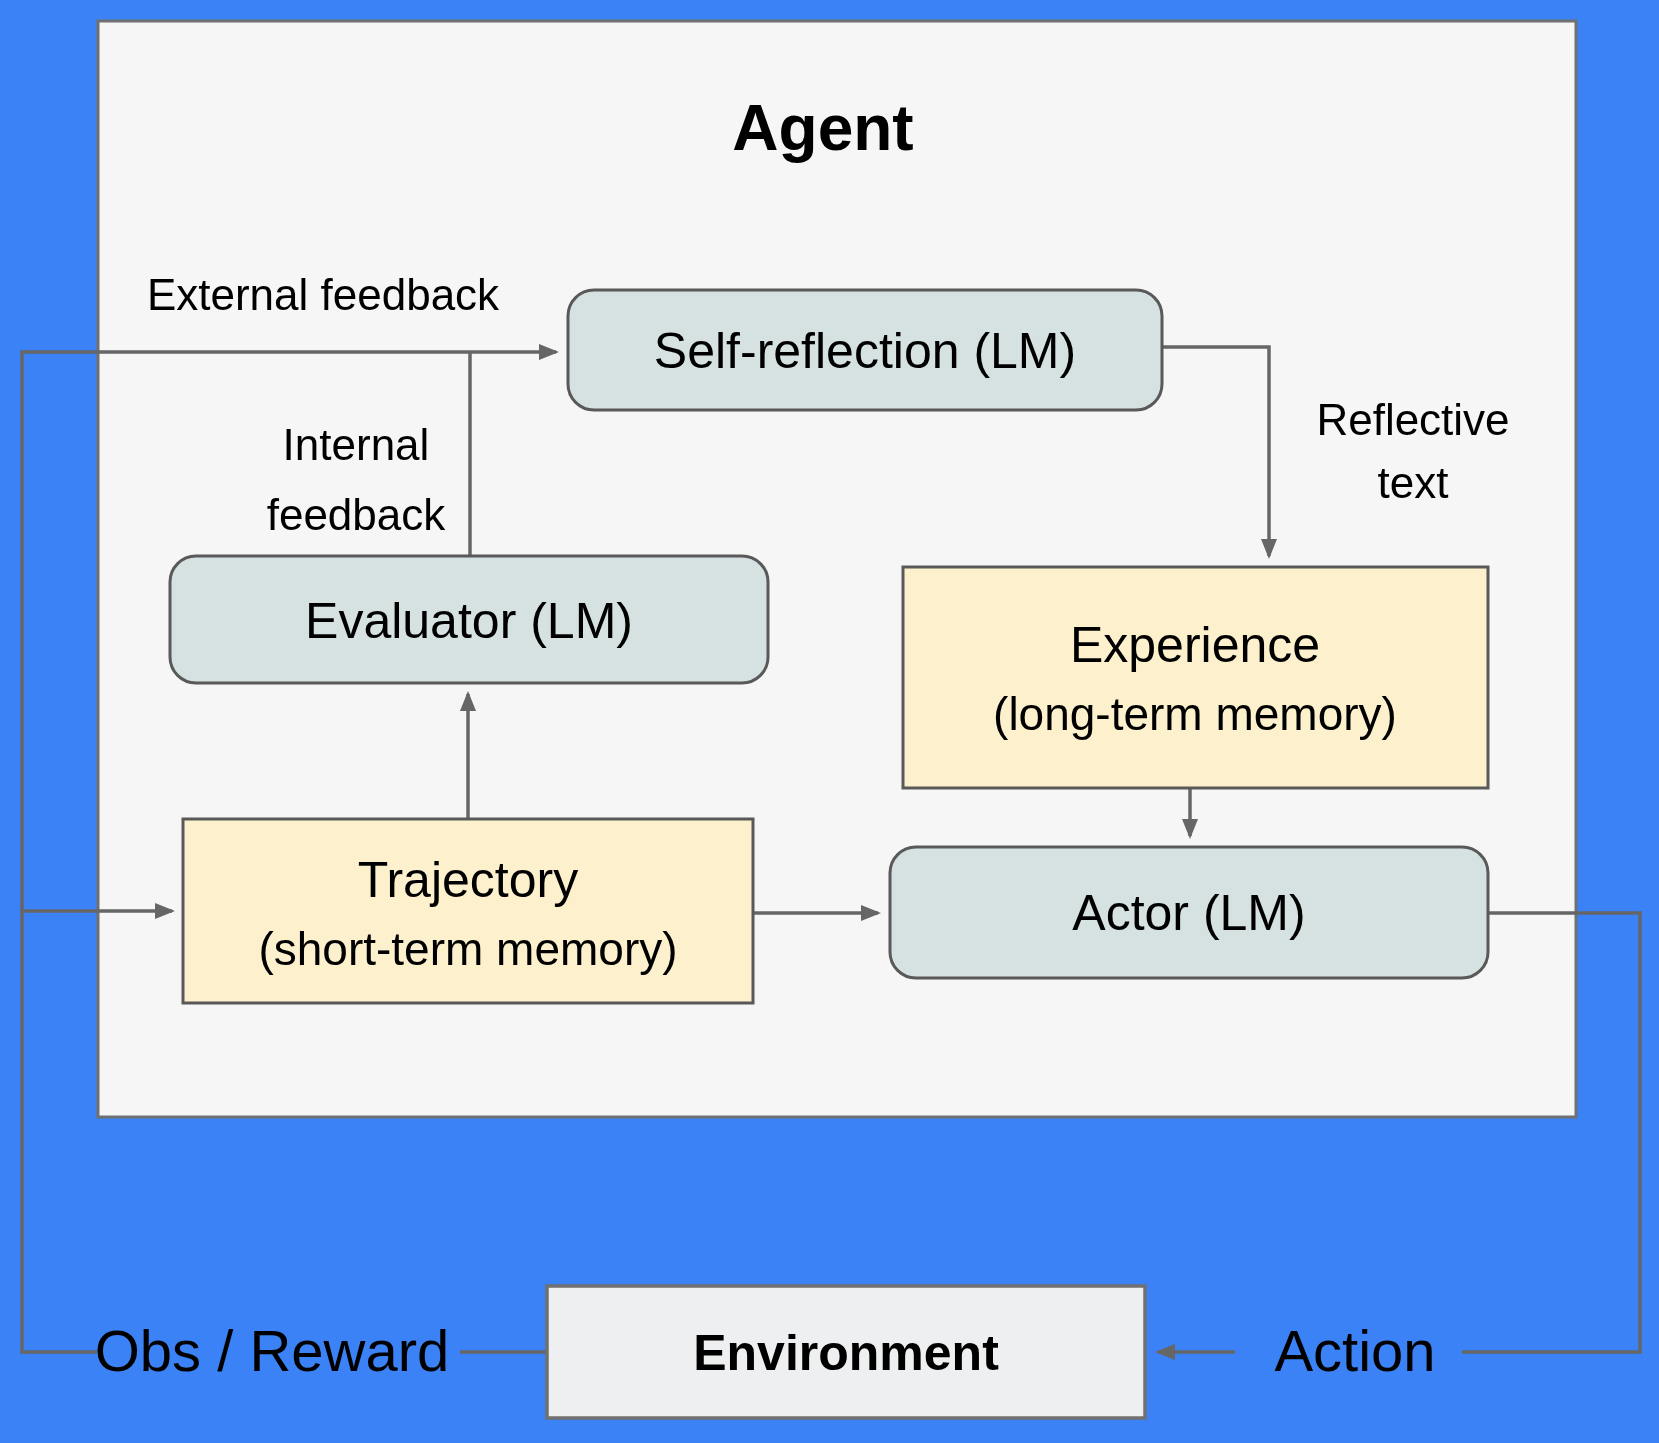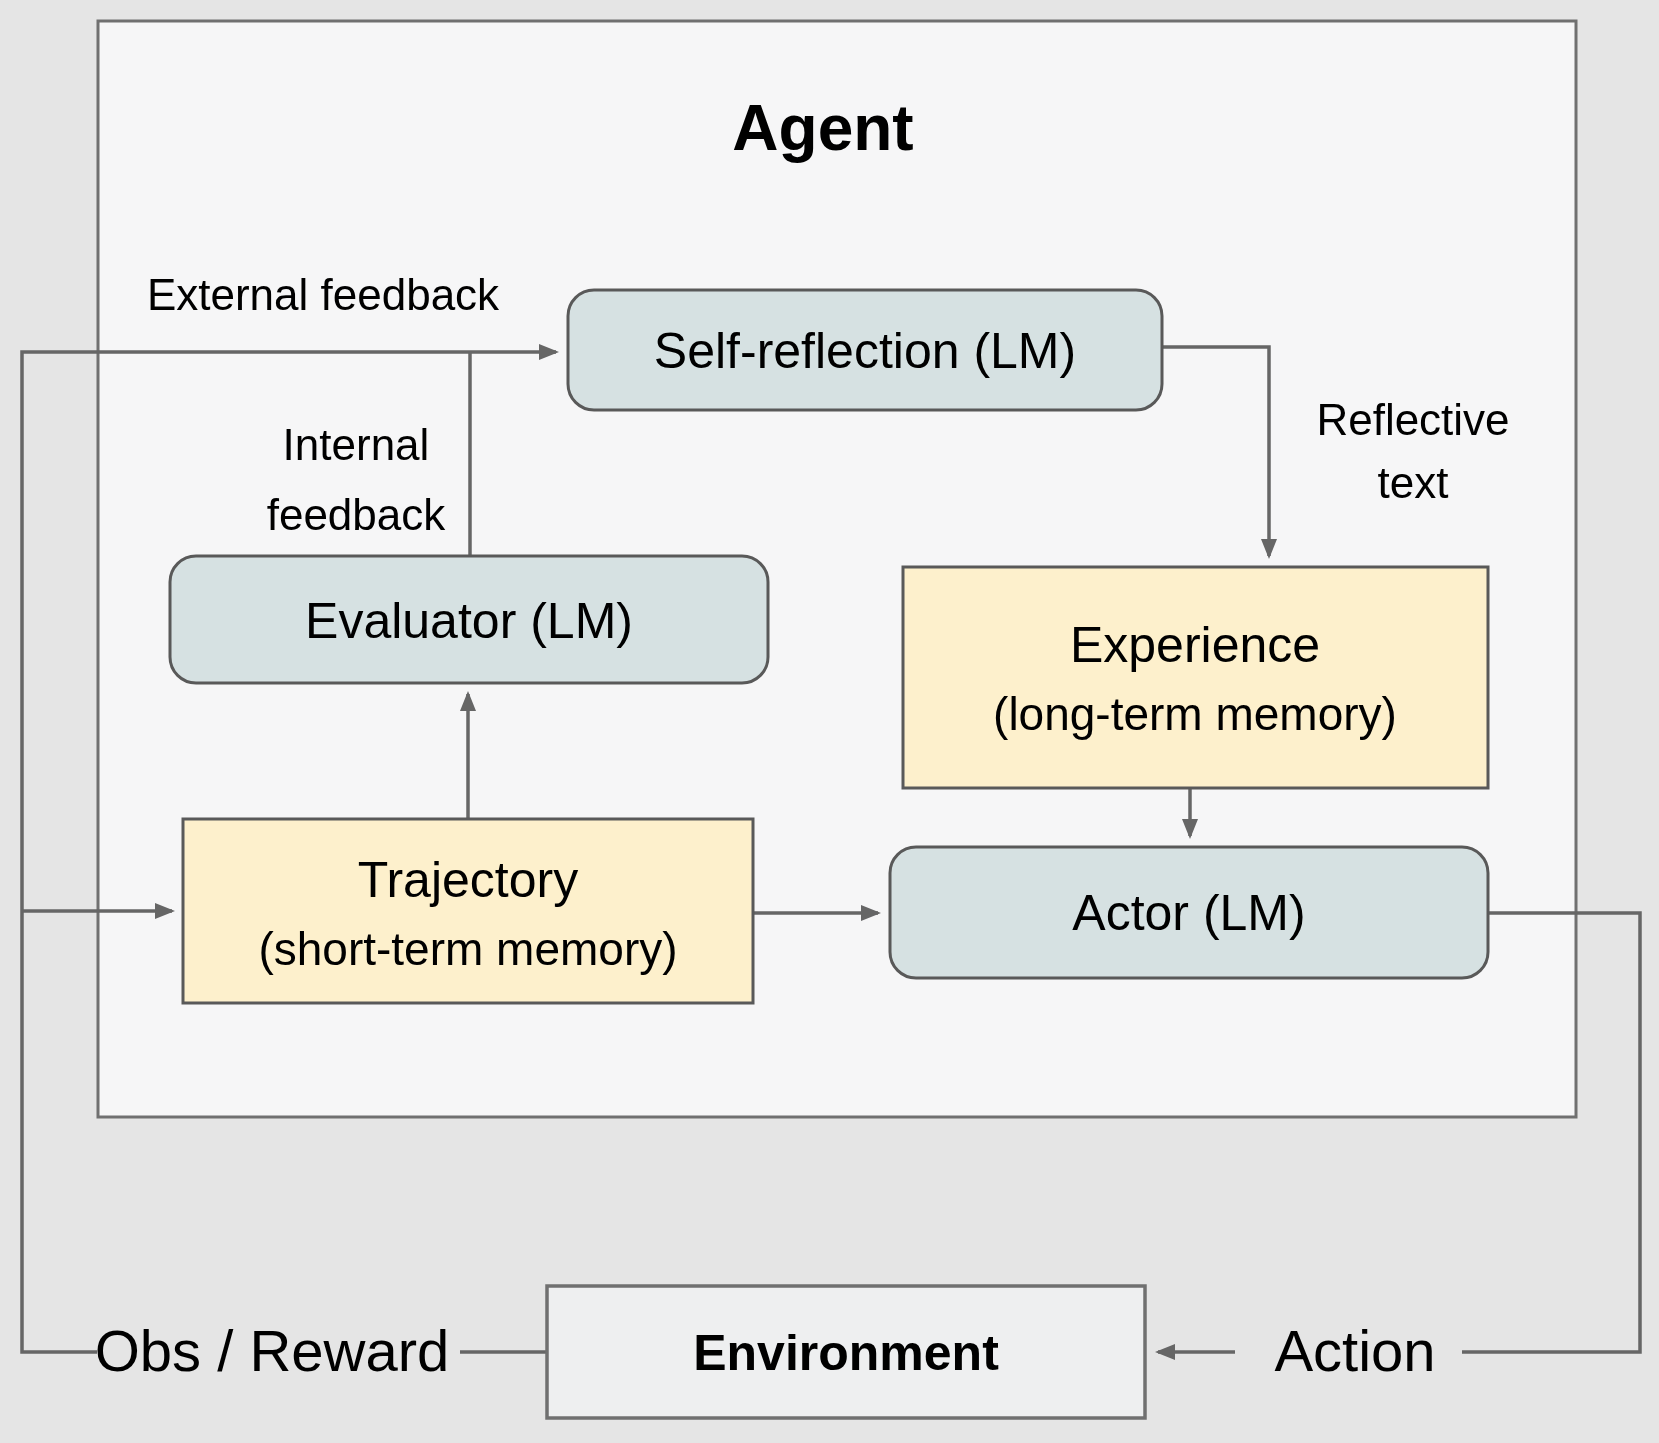--- a/index.html
+++ b/index.html
@@ -4,21 +4,21 @@
 <style>
   html, body {
     margin: 0;
     padding: 0;
     background: #ffffff;
   }
   .stage {
     position: relative;
     width: 1659px;
     height: 1443px;
-    background: #e5e5e5;
+    background: #3b82f6;
     overflow: hidden;
   }
   svg text {
     font-family: "Liberation Sans", "DejaVu Sans", sans-serif;
     fill: #000000;
   }
   .agent-title { font-size: 64px; font-weight: bold; }
   .node-label  { font-size: 50px; }
   .node-sub    { font-size: 46px; }
   .edge-label  { font-size: 44px; }

